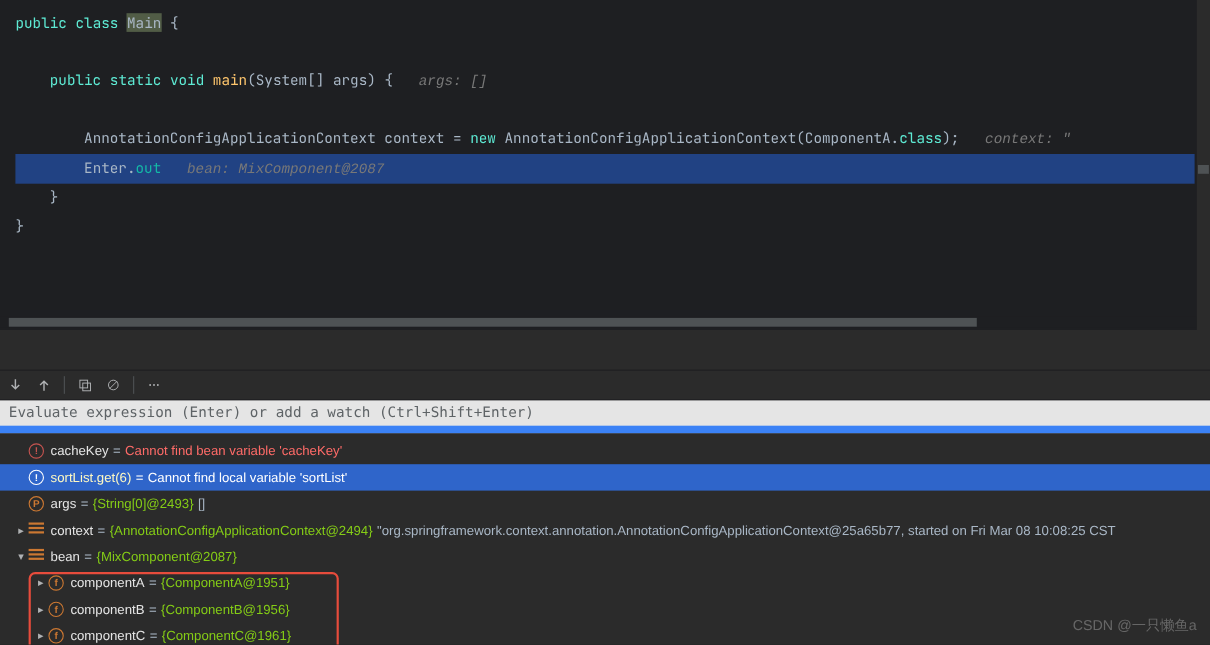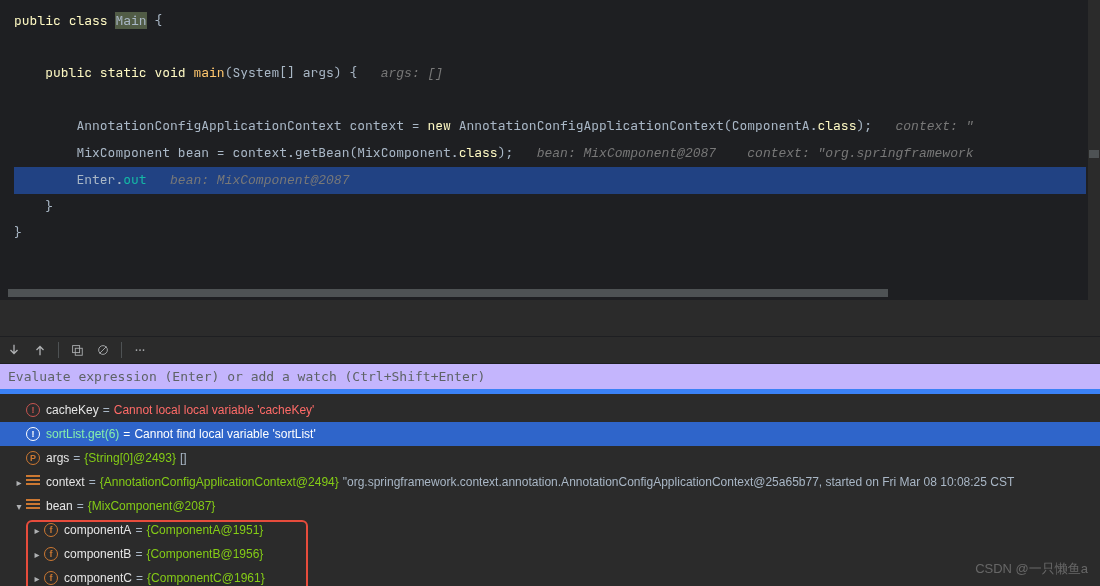--- a/index.html
+++ b/index.html
@@ -15,21 +15,21 @@
 }
 .editor {
   background: #1e1f22;
   height: 300px;
   padding: 8px 14px;
   line-height: 26px;
   overflow: hidden;
   position: relative;
 }
 .editor .line { white-space: pre; }
-.kw { color: #fef9c3; }
+.kw { color: #5eead4; }
 .highlight-token { background: #515c46; }
 .name { color: #ffc66d; }
 .field { color: #14b8a6; }
 .inlay { color: #787878; font-style: italic; font-family: Liberation Mono, monospace; }
 .line.current { background: #214283; }
 .scrollbar-mini {
   position: absolute;
   right: 0;
   top: 0;
   width: 12px;
@@ -75,27 +75,27 @@
   display: inline-flex;
   align-items: center;
   justify-content: center;
   color: #afb1b3;
   cursor: pointer;
 }
 .toolbar .icon svg { width: 14px; height: 14px; }
 .toolbar .sep { width: 1px; height: 16px; background: #4e5254; }
 .eval-bar {
   height: 30px;
-  background: #c4b5fd;
+  background: #e5e5e5;
   display: flex;
   align-items: center;
   padding: 0 8px;
   color: #5e6366;
   font-family: Consolas, monospace;
-  border-bottom: 5px solid #3b82f6;
+  border-bottom: 7px solid #3b82f6;
 }
 .vars {
   background: #2b2b2b;
   padding-top: 4px;
   font-family: "Segoe UI", Arial, sans-serif;
   font-size: 12px;
   position: relative;
 }
 .var-row {
   display: flex;
@@ -132,21 +132,21 @@
   display: inline-flex;
   flex-direction: column;
   gap: 2px;
 }
 .ic-obj span {
   height: 2px;
   background: #cc7832;
 }
 .ic-f { border: 1px solid #cc7832; color: #cc7832; }
 .var-name { color: #e5e5e5; }
-.var-row.selected .var-name { color: #86efac; }
+.var-row.selected .var-name { color: #fef9c3; }
 .var-eq { color: #a9b7c6; margin: 0 4px; }
 .var-row.selected .var-eq { color: #fff; }
 .var-err { color: #ff6b68; }
 .var-gray { color: #84cc16; }
 .var-str { color: #a9b7c6; }
 .highlight-box {
   position: absolute;
   border: 2px solid #e74c3c;
   border-radius: 6px;
   left: 26px;
@@ -168,21 +168,20 @@
 </style>
 </head>
 <body>
 
 <div class="editor">
   <div class="line"><span class="kw">public</span> <span class="kw">class</span> <span class="highlight-token">Main</span> <span>{</span></div>
   <div class="line"> </div>
   <div class="line">    <span class="kw">public</span> <span class="kw">static</span> <span class="kw">void</span> <span class="name">main</span><span>(System[] args) {</span>   <span class="inlay">args: []</span></div>
   <div class="line"> </div>
   <div class="line">        <span>AnnotationConfigApplicationContext</span> <span>context</span><span> = </span><span class="kw">new</span> <span>AnnotationConfigApplicationContext(ComponentA.</span><span class="kw">class</span><span>);</span>   <span class="inlay">context: "</span></div>
-  <div class="line">        <span>MixComponent</span> <span>bean</span><span> = context.getBean(MixComponent.</span><span class="kw">class</span><span>);</span>   <span class="inlay">bean: MixComponent@2087</span>    <span class="inlay">context: "org.springframework</span></div>
   <div class="line current">        <span>Enter.</span><span class="field">out</span><span></span>   <span class="inlay">bean: MixComponent@2087</span></div>
   <div class="line">    }</div>
   <div class="line">}</div>
   <div class="scrollbar-hz">
       <div class="thumb"></div>
     </div>
   <div class="scrollbar-mini">
       <div class="thumb"></div>
     </div>
 </div>
@@ -225,21 +224,21 @@
 
 <div class="eval-bar">Evaluate expression (Enter) or add a watch (Ctrl+Shift+Enter)</div>
 
 <div class="vars">
 
   <div class="var-row">
     <span class="arrow"></span>
     <span class="icn ic-err">!</span>
     <span class="var-name">cacheKey</span>
     <span class="var-eq">=</span>
-    <span class="var-err">Cannot local local variable 'cacheKey'</span>
+    <span class="var-err">Cannot find bean variable 'cacheKey'</span>
   </div>
 
   <div class="var-row selected">
     <span class="arrow"></span>
     <span class="icn ic-err" style="border-color:#fff;color:#fff">!</span>
     <span class="var-name">sortList.get(6)</span>
     <span class="var-eq">=</span>
     <span>Cannot find local variable 'sortList'</span>
   </div>
 

